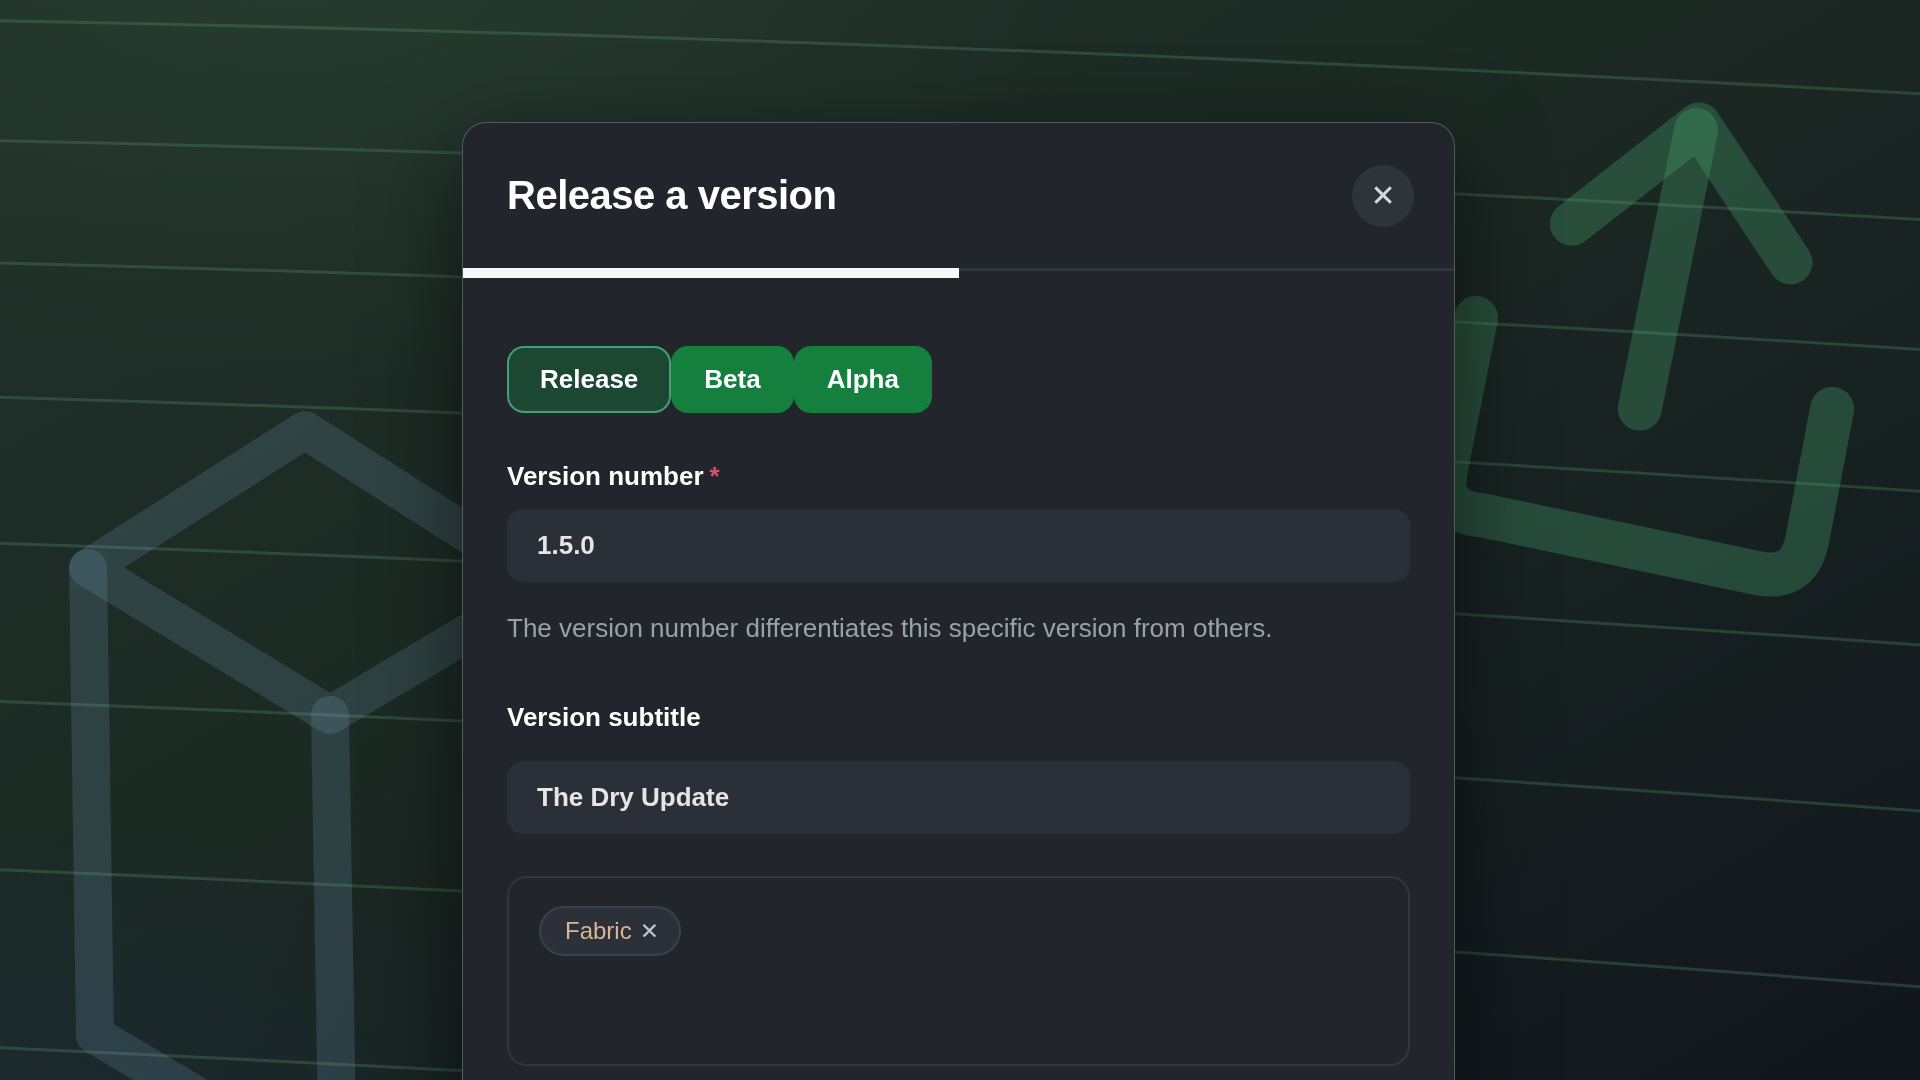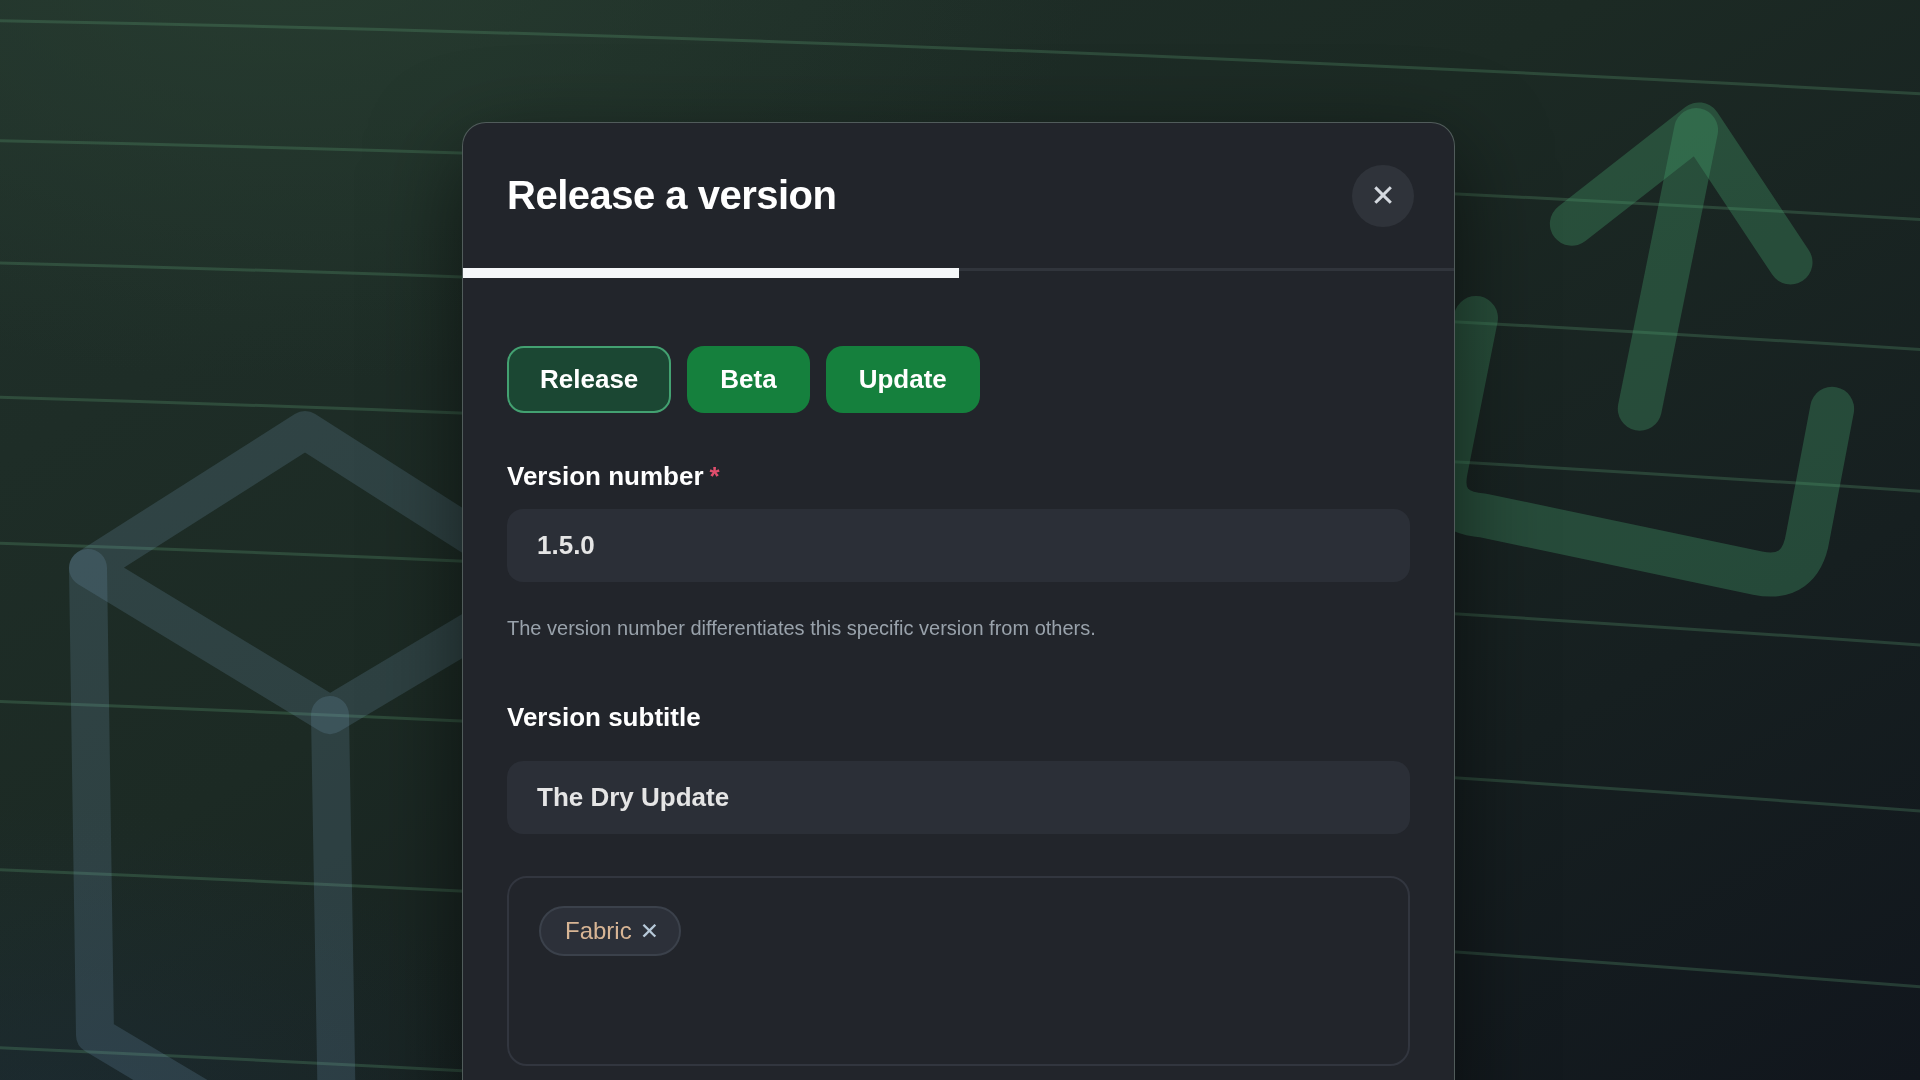--- a/index.html
+++ b/index.html
@@ -30,37 +30,37 @@
     width:62px; height:62px; border-radius:50%; border:none; cursor:pointer;
     background:#2f333a; color:#d4d9df; font-size:30px; line-height:62px; text-align:center;
     display:flex; align-items:center; justify-content:center;
   }
   .progress { position:relative; height:10px; }
   .progress-track { position:absolute; left:0; right:0; top:0; height:3px; background:#31353c; }
   .progress-fill { position:absolute; left:0; top:0; height:10px; background:#f5f7f9; }
   .modal-body { padding:38px 44px 0 44px; }
   .label { color:#fff; font-size:26px; font-weight:700; }
   .req { color:#e04e6d; font-weight:700; margin-left:6px; }
-  .pills { display:flex; gap:16px; margin-top:30px; }
+  .pills { display:flex; margin-top:30px; }
   .pill {
     height:67px; padding:0 33px; border-radius:17px; border:none; cursor:pointer;
     background:#15803d; color:#fff; font-size:26px; font-weight:700;
     font-family:"Liberation Sans", sans-serif;
     display:flex; align-items:center;
   }
   .pill.selected { background:#1b4733; border:2px solid #43a171; padding:0 31px; }
   .field-type { margin-bottom:48px; }
   .field-number .label-row { margin-bottom:17px; }
   .text-input {
     width:100%; height:73px; border:none; outline:none; border-radius:16px;
     background:#2b2f37; color:#e5e5e5; font-size:26px; font-weight:600;
     font-family:"Liberation Sans", sans-serif; padding:0 30px; display:block;
   }
   .help {
-    color:#99a2ab; font-size:20px; font-weight:400; line-height:44px;
+    color:#99a2ab; font-size:26px; font-weight:400; line-height:44px;
     margin-top:24px; max-width:845px;
   }
   .field-subtitle { margin-top:52px; }
   .field-subtitle .text-input { margin-top:28px; }
   .field-loaders { margin-top:42px; }
   .loaders-row { display:flex; align-items:center; justify-content:space-between; }
   .edit-btn {
     display:flex; align-items:center; gap:12px; background:none; border:none; cursor:pointer;
     color:#fff; font-size:26px; font-weight:700; font-family:"Liberation Sans", sans-serif;
   }
@@ -119,21 +119,21 @@
     <div class="progress-track"></div>
     <div class="progress-fill" style="width: 50%;"></div>
   </div>
 
   <div class="modal-body">
 
     <div class="field-type">
       <div class="pills">
         <button class="pill selected">Release</button>
         <button class="pill">Beta</button>
-        <button class="pill">Update</button>
+        <button class="pill">Alpha</button>
       </div>
     </div>
 
     <div class="field-number">
       <div class="label label-row">
         <span>Version number</span><span class="req">*</span>
       </div>
       <input class="text-input" type="text" value="1.5.0" style="">
       <p class="help">The version number differentiates this specific version from others.</p>
     </div>

